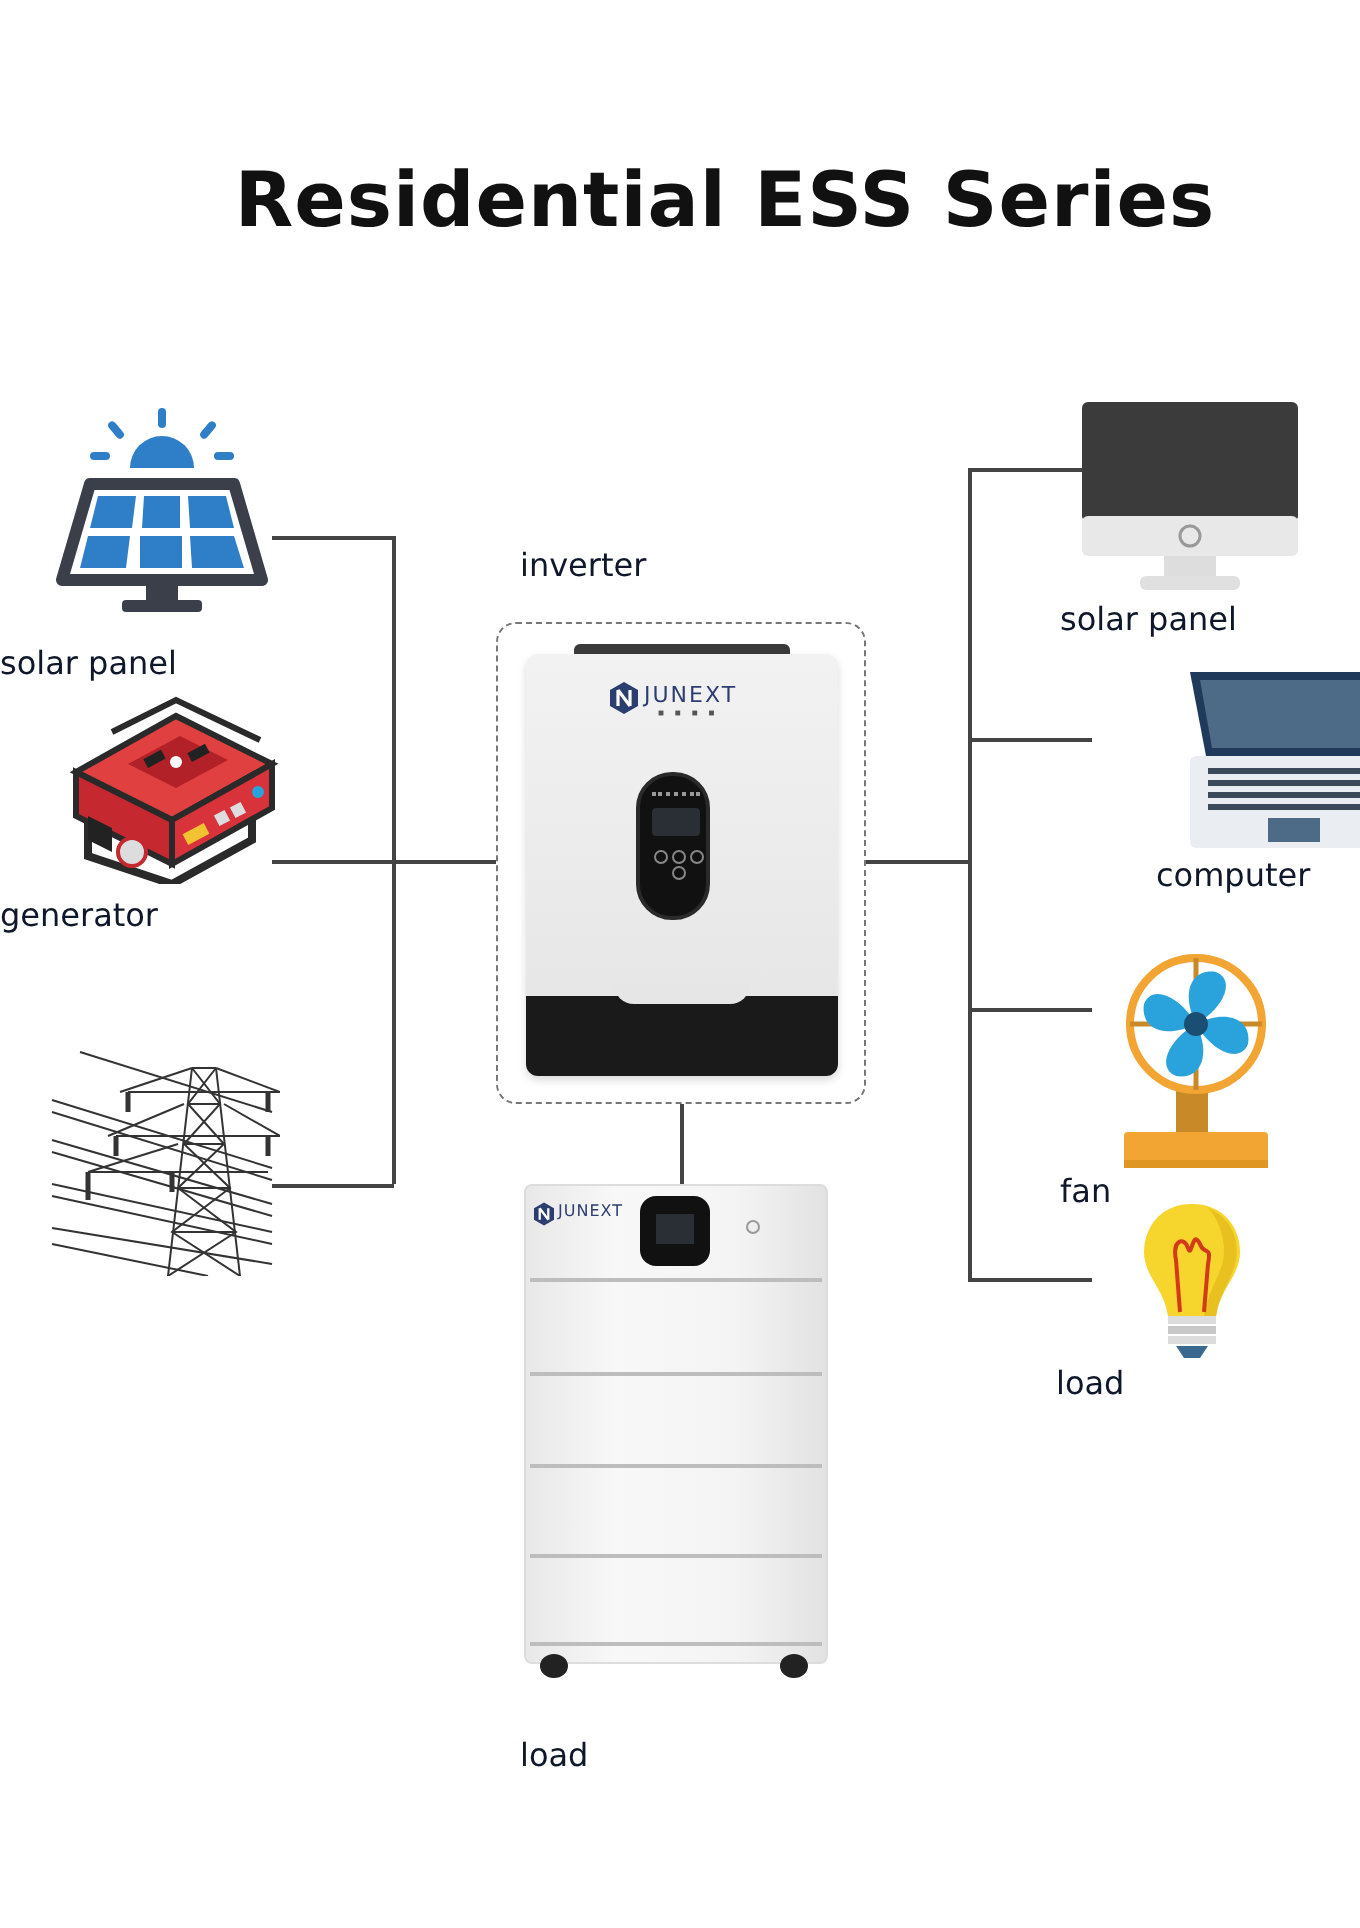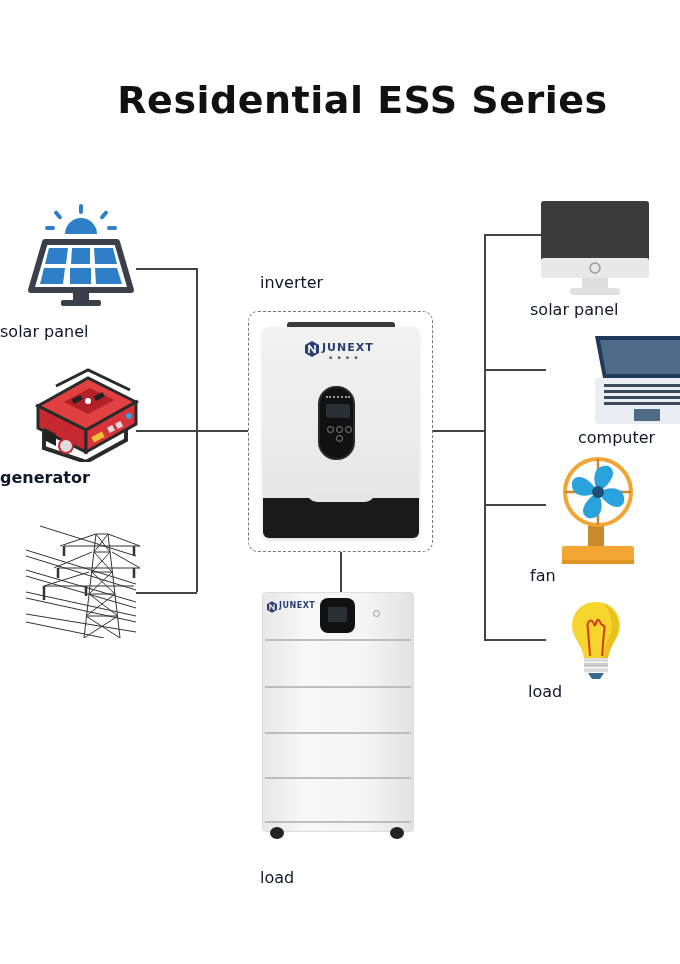--- a/index.html
+++ b/index.html
@@ -10,21 +10,21 @@
   .label { font-size: 16px; color: #0f172a; text-align: left; font-family: "DejaVu Sans", sans-serif; }
   .line { background: #444; }
   .dash-box { border: 1.2px dashed #777; border-radius: 10px; }
   
   .inv-body { background: linear-gradient(180deg,#f2f2f2,#e4e4e4); border-radius: 6px; box-shadow: 0 2px 4px rgba(0,0,0,0.15); }
   .inv-top { background: #3a3a3a; border-radius: 3px 3px 0 0; }
   .inv-bottom { background: #1a1a1a; border-radius: 0 0 6px 6px; }
   .inv-display { background: #111; border-radius: 18px; border: 2px solid #2a2a2a; }
   .inv-screen { background: #2a2f36; border-radius: 2px; }
   .btn-dot { width: 7px; height: 7px; border-radius: 50%; border: 1px solid #888; display: inline-block; margin: 0 1px; }
-  .brand { font-size: 11px; font-weight: bold; color: #2c3e70; letter-spacing: 1px; font-family: "DejaVu Sans", sans-serif; }
+  .brand { font-size: 11px; font-weight: normal; color: #2c3e70; letter-spacing: 1px; font-family: "DejaVu Sans", sans-serif; }
   .brand-sub { font-size: 5px; color: #555; letter-spacing: 2px; }
   
   .bat-body { background: linear-gradient(90deg,#e8e8e8,#f8f8f8 30%,#f4f4f4 70%,#e2e2e2); border-radius: 4px; border: 1px solid #ddd; }
   .bat-sep { background: #bdbdbd; height: 1.5px; }
   .bat-screen { background: #111; border-radius: 8px; }
   .wheel { background: #222; border-radius: 50%; }
 </style>
 </head>
 <body>
 
@@ -62,21 +62,21 @@
       <path d="M19 66 H40 L38 82 H15 Z"></path>
         <path d="M45 66 H66 L66 82 H45 Z"></path>
         <path d="M70 66 H92 L97 82 H71 Z"></path>
     </g>
     <rect x="48" y="91" width="16" height="8" fill="#3a3f4a"></rect>
     <rect x="36" y="98" width="40" height="6" rx="2" fill="#3a3f4a"></rect>
   </svg>
   <div class="abs label" style="left:-20px;top:124px;width:164px;">solar panel</div>
 </div>
 
-<div class="abs" style="left:20px;top:366px;width:120px;height:130px;font-weight:bold;">
+<div class="abs" style="left:20px;top:346px;width:120px;height:130px;">
   <svg class="abs" style="left:6px;top:0px;" width="114" height="96" viewBox="0 0 114 96">
     <path d="M18 58 L18 82 L60 96 L100 74 L100 48" fill="none" stroke="#2a2a2a" stroke-width="4"></path>
     <path d="M12 40 L60 64 L110 36 L62 12 Z" fill="#e04040" stroke="#2a2a2a" stroke-width="3"></path>
     <path d="M12 40 L12 62 L60 86 L60 64 Z" fill="#c62830" stroke="#2a2a2a" stroke-width="3"></path>
     <path d="M60 64 L110 36 L110 58 L60 86 Z" fill="#d8323a" stroke="#2a2a2a" stroke-width="3"></path>
     <path d="M38 36 L62 48 L88 34 L64 22 Z" fill="#b22028"></path>
     <rect x="46" y="31" width="10" height="5" fill="#222" transform="rotate(-28 51 33)"></rect>
     <rect x="68" y="28" width="10" height="5" fill="#222" transform="rotate(-28 73 30)"></rect>
     <circle cx="62" cy="35" r="3" fill="#fff"></circle>
     <rect x="66" y="68" width="12" height="6" fill="#f1c232" transform="rotate(-28 72 71)"></rect>
@@ -186,21 +186,21 @@
       <rect x="12" y="50" width="86" height="3"></rect>
       <rect x="12" y="56" width="86" height="3"></rect>
       <rect x="12" y="62" width="86" height="3"></rect>
       <rect x="12" y="68" width="86" height="3"></rect>
     </g>
     <rect x="42" y="75" width="26" height="12" fill="#4d6a86"></rect>
   </svg>
   <div class="abs label" style="left:-14px;top:94px;width:140px;">computer</div>
 </div>
 
-<div class="abs" style="left:560px;top:456px;width:80px;height:140px;">
+<div class="abs" style="left:560px;top:476px;width:80px;height:140px;">
   <svg class="abs" style="left:0;top:0;" width="76" height="110" viewBox="0 0 76 110">
     <rect x="28" y="60" width="16" height="36" rx="3" fill="#c88a28"></rect>
     <rect x="2" y="90" width="72" height="18" rx="2" fill="#f2a532"></rect>
     <rect x="2" y="104" width="72" height="4" fill="#e09622"></rect>
     <circle cx="38" cy="36" r="33" fill="#fff" stroke="#f2a532" stroke-width="4"></circle>
     <line x1="38" y1="3" x2="38" y2="69" stroke="#c88a28" stroke-width="2.5"></line>
     <line x1="5" y1="36" x2="71" y2="36" stroke="#c88a28" stroke-width="2.5"></line>
     <g fill="#2aa3dc">
       <path d="M38 36 C30 20 36 8 48 10 C58 14 52 28 38 36 Z"></path>
       <path d="M38 36 C54 28 66 34 64 46 C60 56 46 50 38 36 Z"></path>

